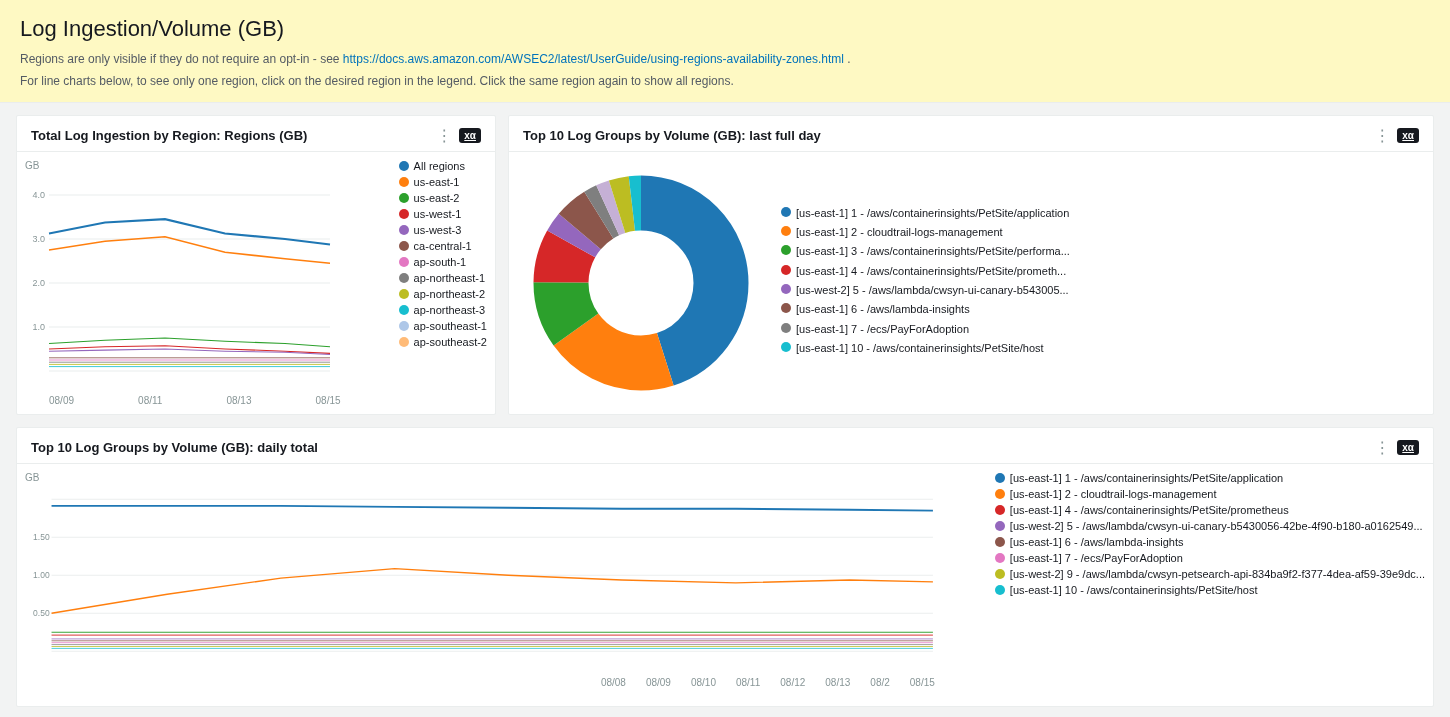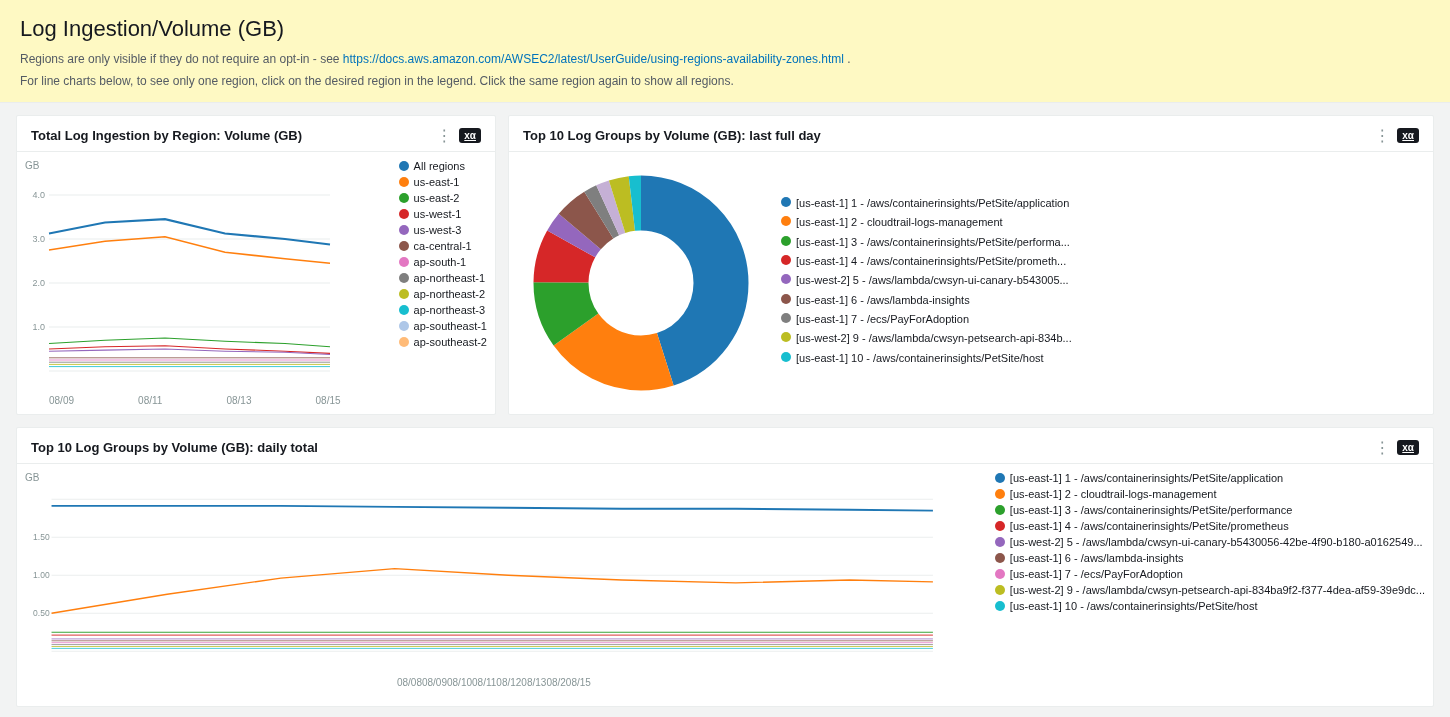--- a/index.html
+++ b/index.html
@@ -64,21 +64,21 @@
   </p>
   <p class="info-text">For line charts below, to see only one region, click on the desired region in the legend. Click the same region again to show all regions.</p>
 </div>
 
 <div class="dashboard">
 
   <div class="top-row">
 
     <div class="chart-panel left-panel">
       <div class="panel-header">
-        <span class="panel-title">Total Log Ingestion by Region: Volume (GB)</span>
+        <span class="panel-title">Total Log Ingestion by Region: Regions (GB)</span>
         <div class="panel-actions">
           <span class="menu-dots">⋮</span>
           <span class="xa-badge">xα</span>
         </div>
       </div>
       <div class="chart-body">
         <div class="line-chart-area">
           <div class="chart-y-label">GB</div>
           <svg class="svg-area" viewBox="0 0 310 200" preserveAspectRatio="none" style="width:310px;height:200px;">
 
@@ -227,24 +227,20 @@
             </div>
             <div class="donut-legend-item">
               <span class="donut-legend-dot" style="background:#8c564b"></span>
               <span class="donut-legend-text">[us-east-1] 6 - /aws/lambda-insights</span>
             </div>
             <div class="donut-legend-item">
               <span class="donut-legend-dot" style="background:#7f7f7f"></span>
               <span class="donut-legend-text">[us-east-1] 7 - /ecs/PayForAdoption</span>
             </div>
             <div class="donut-legend-item">
-              <span class="donut-legend-dot" style="background:#bcbd22"></span>
-              <span class="donut-legend-text">[us-west-2] 9 - /aws/lambda/cwsyn-petsearch-api-834b...</span>
-            </div>
-            <div class="donut-legend-item">
               <span class="donut-legend-dot" style="background:#17becf"></span>
               <span class="donut-legend-text">[us-east-1] 10 - /aws/containerinsights/PetSite/host</span>
             </div>
           </div>
       </div>
     </div>
   </div>
 
   <div class="chart-panel bottom-panel">
     <div class="panel-header">
@@ -282,45 +278,41 @@
           <polyline points="28,164 958,164" fill="none" stroke="#8c564b" stroke-width="0.8"></polyline>
 
           <polyline points="28,166 958,166" fill="none" stroke="#e377c2" stroke-width="0.8"></polyline>
 
           <polyline points="28,168 958,168" fill="none" stroke="#7f7f7f" stroke-width="0.8"></polyline>
 
           <polyline points="28,170 958,170" fill="none" stroke="#bcbd22" stroke-width="0.8"></polyline>
 
           <polyline points="28,172 958,172" fill="none" stroke="#17becf" stroke-width="0.8"></polyline>
         </svg>
-        <div style="display:flex;justify-content:center;padding:2px 0 0 28px;" id="daily-x-labels">
+        <div style="display:flex;justify-content:flex-end;padding:2px 0 0 28px;gap:20px;" id="daily-x-labels">
             <span class="x-label">08/08</span>
             <span class="x-label">08/09</span>
             <span class="x-label">08/10</span>
             <span class="x-label">08/11</span>
             <span class="x-label">08/12</span>
             <span class="x-label">08/13</span>
             <span class="x-label">08/2</span>
             <span class="x-label">08/15</span>
           </div>
       </div>
       <div class="bottom-legend" id="daily-legend">
           <div class="legend-item">
             <span class="legend-dot" style="background:#1f77b4"></span>
             <span class="legend-label">[us-east-1] 1 - /aws/containerinsights/PetSite/application</span>
           </div>
           <div class="legend-item">
             <span class="legend-dot" style="background:#ff7f0e"></span>
             <span class="legend-label">[us-east-1] 2 - cloudtrail-logs-management</span>
           </div>
           <div class="legend-item">
-            <span class="legend-dot" style="background:#2ca02c"></span>
-            <span class="legend-label">[us-east-1] 3 - /aws/containerinsights/PetSite/performance</span>
-          </div>
-          <div class="legend-item">
             <span class="legend-dot" style="background:#d62728"></span>
             <span class="legend-label">[us-east-1] 4 - /aws/containerinsights/PetSite/prometheus</span>
           </div>
           <div class="legend-item">
             <span class="legend-dot" style="background:#9467bd"></span>
             <span class="legend-label">[us-west-2] 5 - /aws/lambda/cwsyn-ui-canary-b5430056-42be-4f90-b180-a0162549...</span>
           </div>
           <div class="legend-item">
             <span class="legend-dot" style="background:#8c564b"></span>
             <span class="legend-label">[us-east-1] 6 - /aws/lambda-insights</span>

